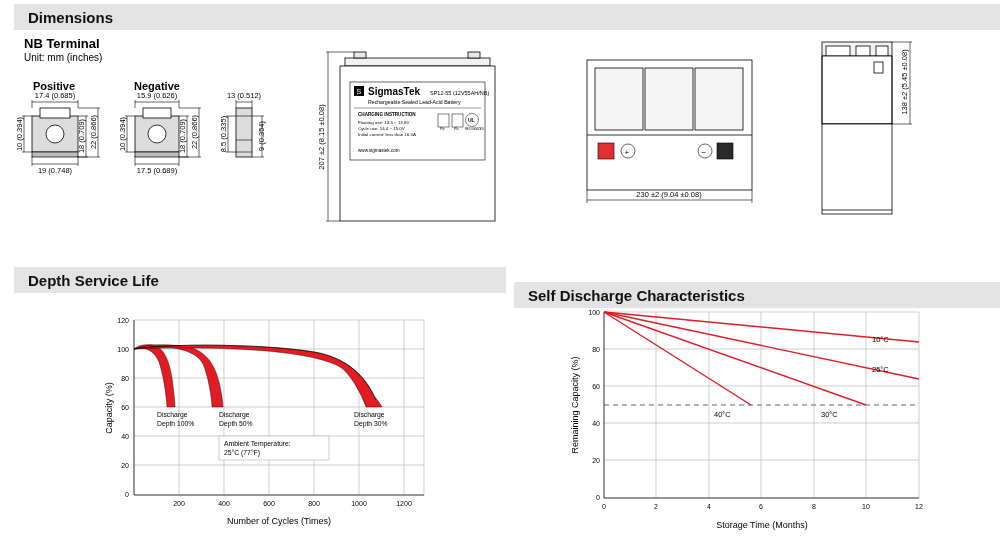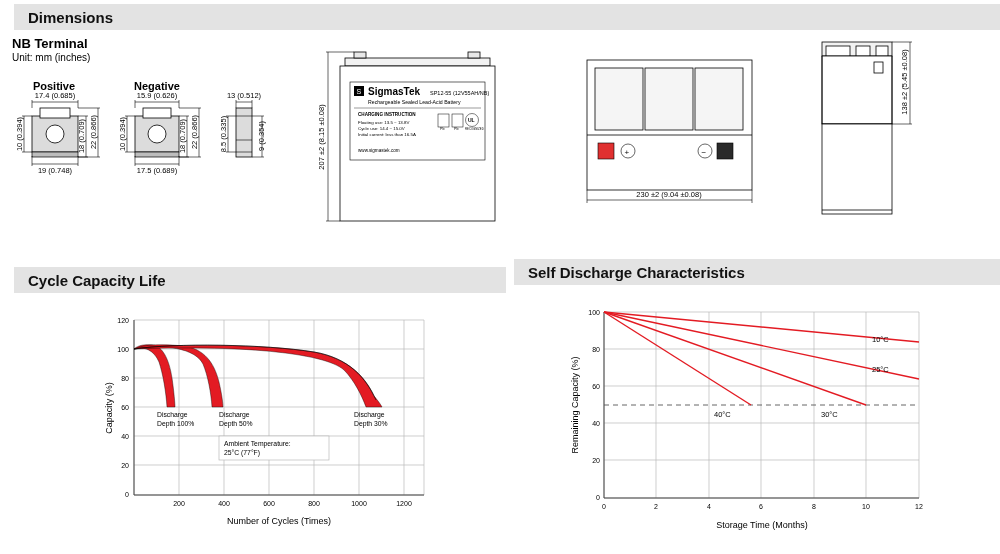--- a/index.html
+++ b/index.html
@@ -16,24 +16,24 @@
     height:26px;
     display:flex;
     align-items:center;
     padding-left:14px;
     font-size:15px;
     font-weight:bold;
     color:#111;
   }
   #dimensions-bar{position:absolute;left:14px;top:4px;width:972px;}
   #cycle-bar{position:absolute;left:14px;top:267px;width:478px;}
-  #selfdis-bar{position:absolute;left:514px;top:259px;width:472px;}
+  #selfdis-bar{position:absolute;left:514px;top:282px;width:472px;}
 
   
-  #terminal-block{position:absolute;left:12px;top:36px;width:290px;}
+  #terminal-block{position:absolute;left:24px;top:36px;width:290px;}
   #nb-terminal-title{font-size:13px;font-weight:bold;margin:0 0 1px 0;}
   #unit-label{font-size:10px;margin:0;}
 
   svg text{font-family:"Liberation Sans", sans-serif;}
 
   
   .chart-wrap{position:absolute;}
   #cycle-chart{left:14px;top:300px;width:478px;height:250px;}
   #selfdis-chart{left:514px;top:300px;width:472px;height:250px;}
 </style>
@@ -215,21 +215,21 @@
   </g>
   <g stroke="#000" stroke-width="0.6" fill="none">
     <line x1="110" y1="6" x2="110" y2="88"></line>
     <line x1="92" y1="6" x2="112" y2="6"></line>
     <line x1="92" y1="88" x2="112" y2="88"></line>
   </g>
   <text x="107" y="46" font-size="7.5" text-anchor="middle" transform="rotate(-90 107 46)">138 ±2 (5.45 ±0.08)</text>
 </svg>
 
 <div class="section-bar" id="cycle-bar">
-  <span>Cycle Capacity Life</span>
+  <span>Depth Service Life</span>
 </div>
 
 <svg class="chart-wrap" id="cycle-chart" viewBox="0 0 478 250">
 
   <g stroke="#b9b9b9" stroke-width="0.7">
     <line x1="120" y1="20" x2="410" y2="20"></line>
     <line x1="120" y1="49" x2="410" y2="49"></line>
     <line x1="120" y1="78" x2="410" y2="78"></line>
     <line x1="120" y1="107" x2="410" y2="107"></line>
     <line x1="120" y1="136" x2="410" y2="136"></line>

